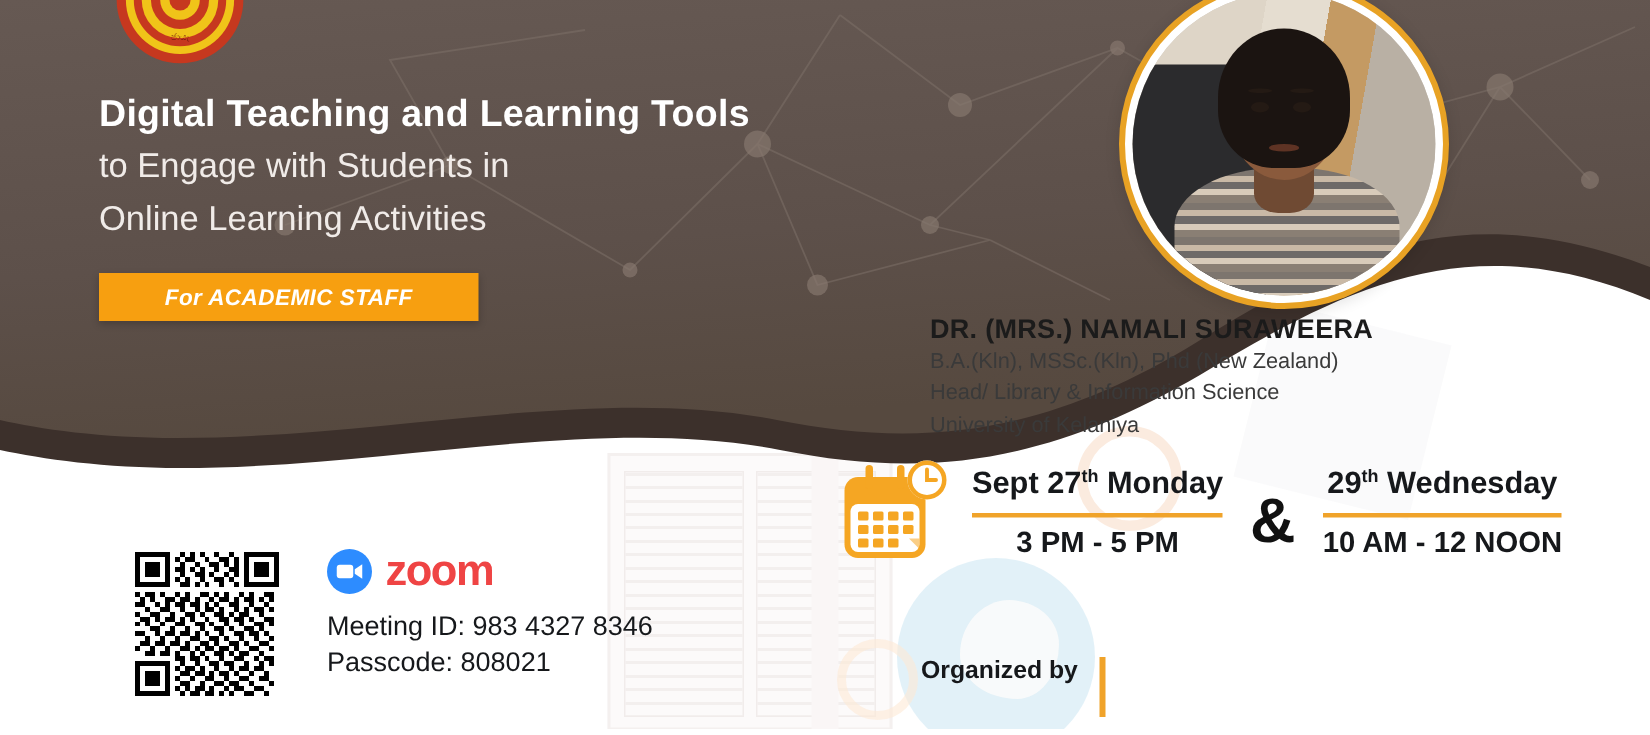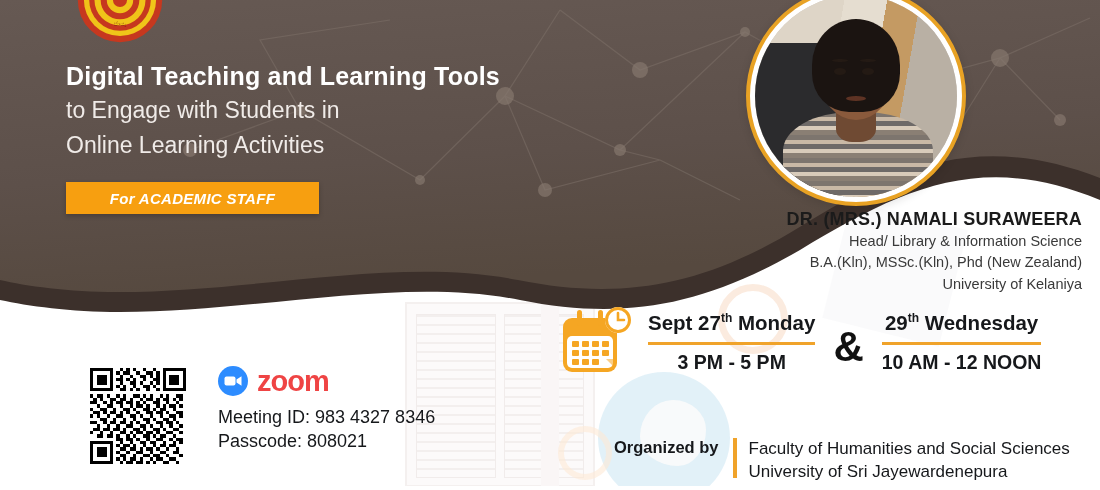--- a/index.html
+++ b/index.html
@@ -164,22 +164,22 @@
   .p-eye  { position:absolute; top:36%; width:6%; height:3.4%;
     background:#241a14; border-radius:50%; }
   .p-eye.l{ left:39%; } .p-eye.r{ left:53%; }
   .p-brow { position:absolute; top:31.5%; width:8%; height:1.8%;
     background:#241a14; border-radius:40%; }
   .p-brow.l{ left:38%; } .p-brow.r{ left:52%; }
   .p-mouth{ position:absolute; left:45%; top:50%; width:10%; height:2.4%;
     background:#5e3324; border-radius:50%; }
 
   
-  .speaker { position: absolute; left: 640px; top: 209px; width: 442px;
-             text-align: right; z-index: 5; }
+  .speaker { position: absolute; left: 620px; top: 209px; width: 442px;
+             text-align: left; z-index: 5; }
   .sp-name { font-size: 18px; font-weight: 700; color: #1b1b1b; letter-spacing: .2px; }
   .sp-line { font-size: 14.5px; font-weight: 400; color: #3a3a3a; line-height: 1.33; margin-top: 2px; }
 
   
   .dates { position: absolute; left: 560px; top: 306px; z-index: 5;
            display: flex; align-items: center; gap: 14px; }
   .cal-icon { width: 74px; height: 72px; flex: 0 0 auto; }
   .date-col { display: flex; flex-direction: column; align-items: center; }
   .date-top { font-size: 20.5px; font-weight: 700; color: #16181b; white-space: nowrap; text-align: center; }
   .date-top sup { font-size: 12px; font-weight: 700; }
@@ -305,22 +305,22 @@
       <div class="p-brow l"></div>
         <div class="p-brow r"></div>
       <div class="p-eye l"></div>
         <div class="p-eye r"></div>
       <div class="p-mouth"></div>
     </div>
   </div>
 
   <div class="speaker">
     <div class="sp-name">DR. (MRS.) NAMALI SURAWEERA</div>
+    <div class="sp-line">B.A.(Kln), MSSc.(Kln), Phd (New Zealand)</div>
     <div class="sp-line">Head/ Library &amp;  Information Science</div>
-    <div class="sp-line">B.A.(Kln), MSSc.(Kln), Phd (New Zealand)</div>
     <div class="sp-line">University of Kelaniya</div>
   </div>
 
   <div class="dates">
 
     <svg class="cal-icon" viewBox="0 0 74 72">
       <rect x="3" y="12" width="54" height="54" rx="9" fill="#f5a623"></rect>
       <rect x="7" y="30" width="46" height="32" rx="5" fill="#ffffff"></rect>
       <g fill="#f5a623">
         <rect x="12" y="35" width="7" height="6" rx="1"></rect>
@@ -422,19 +422,15 @@
     </div>
     <div class="zoom-meta">
       <div>Meeting ID: 983 4327 8346</div>
       <div>Passcode: 808021</div>
     </div>
   </div>
 
   <div class="organizer">
     <span class="org-label">Organized by</span>
     <span class="org-bar"></span>
-    <span class="org-lines">
-      <span style="display:block">Faculty of Humanities and Social Sciences</span>
-      <span style="display:block">University of Sri Jayewardenepura</span>
-    </span>
   </div>
 
 </div>
 
 </body></html>

